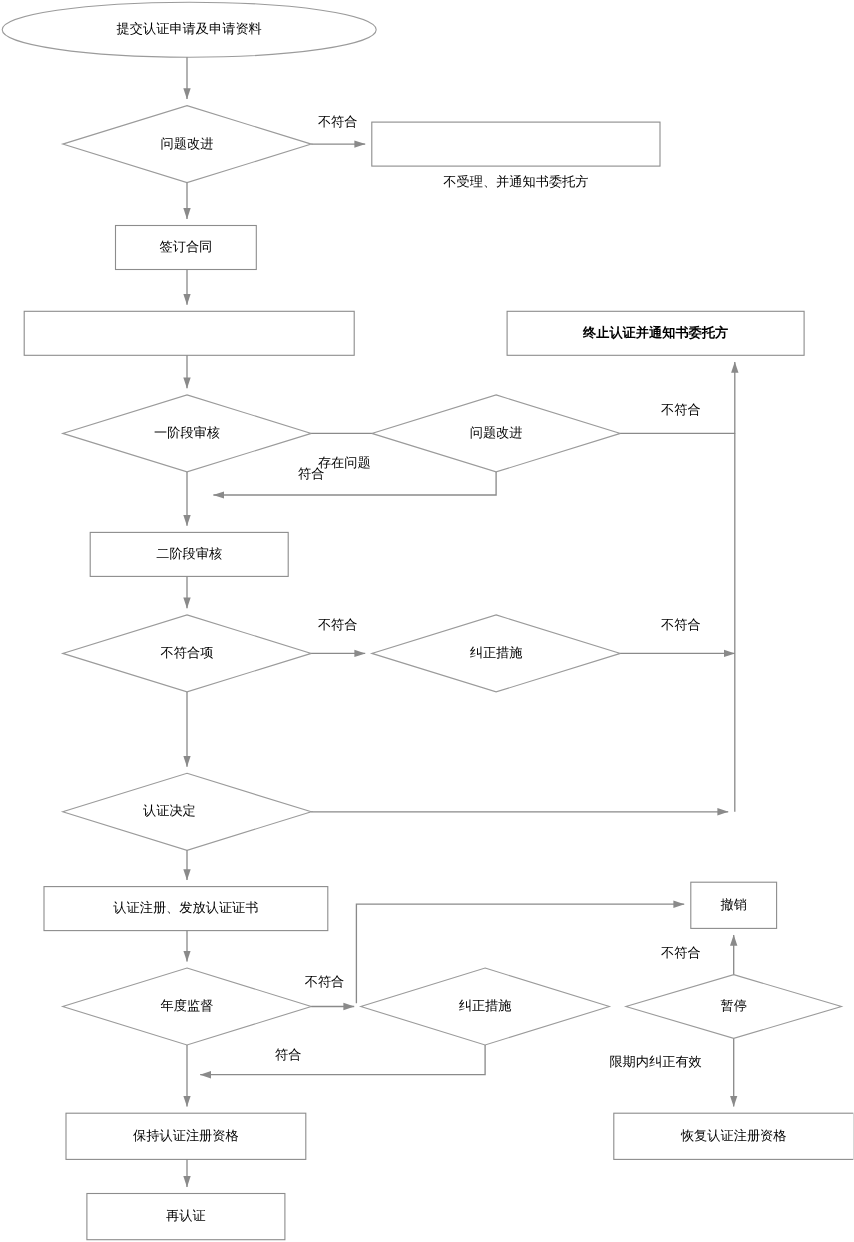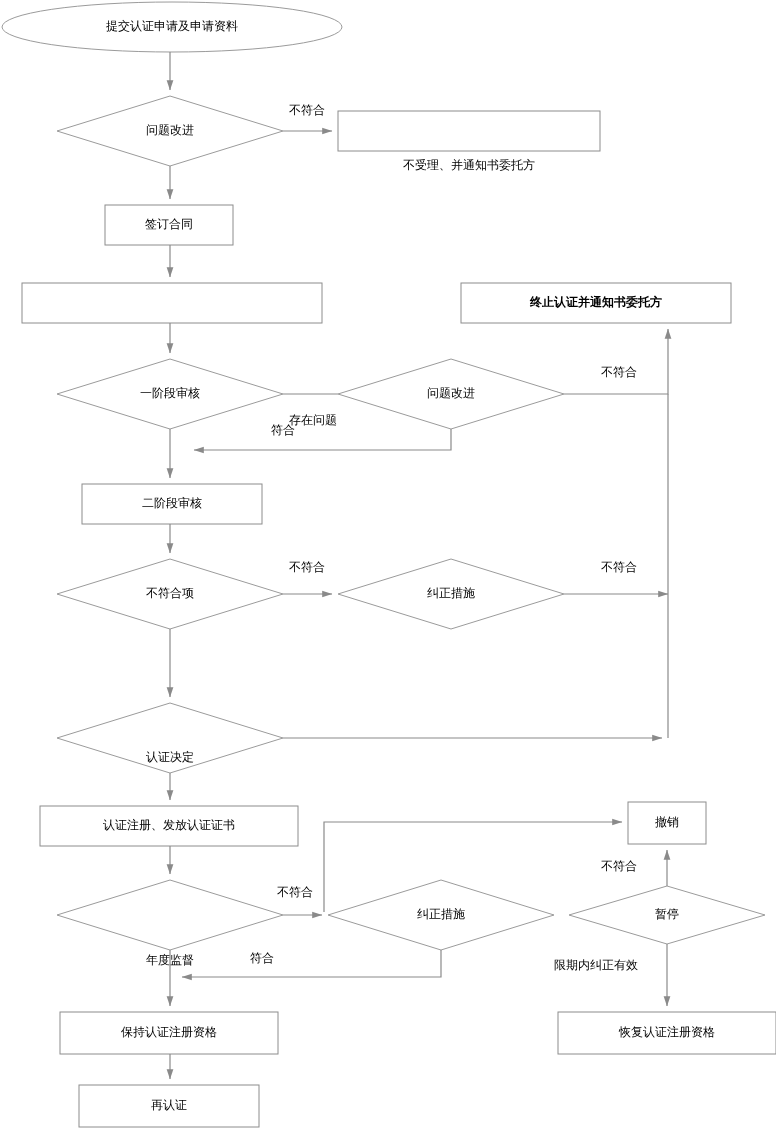--- a/index.html
+++ b/index.html
@@ -165,24 +165,24 @@
   <div class="node-text" style="left:172px; top:27px;">提交认证申请及申请资料</div>
   <div class="node-text" style="left:170px; top:131px;">问题改进</div>
   <div class="node-text" style="left:469px; top:131px;margin-top:35px;">不受理、并通知书委托方</div>
   <div class="node-text" style="left:169px; top:225px;">签订合同</div>
   <div class="node-text" style="left:596px; top:303px;font-weight:bold;">终止认证并通知书委托方</div>
   <div class="node-text" style="left:170px; top:394px;">一阶段审核</div>
   <div class="node-text" style="left:451px; top:394px;">问题改进</div>
   <div class="node-text" style="left:172px; top:504px;">二阶段审核</div>
   <div class="node-text" style="left:170px; top:594px;">不符合项</div>
   <div class="node-text" style="left:451px; top:594px;">纠正措施</div>
-  <div class="node-text" style="left:170px; top:738px;margin-top:20px;">认证决定</div>
+  <div class="node-text" style="left:154px; top:738px;">认证决定</div>
   <div class="node-text" style="left:169px; top:826px;">认证注册、发放认证证书</div>
   <div class="node-text" style="left:667px; top:823px;">撤销</div>
-  <div class="node-text" style="left:170px; top:915px;margin-top:46px;">年度监督</div>
+  <div class="node-text" style="left:170px; top:915px;">年度监督</div>
   <div class="node-text" style="left:441px; top:915px;">纠正措施</div>
   <div class="node-text" style="left:667px; top:915px;">暂停</div>
   <div class="node-text" style="left:169px; top:1033px;">保持认证注册资格</div>
   <div class="node-text" style="left:667px; top:1033px;">恢复认证注册资格</div>
   <div class="node-text" style="left:169px; top:1106px;">再认证</div>
 
   <div class="edge-label" style="left:307px; top:111px;">不符合</div>
   <div class="edge-label" style="left:313px; top:373px;margin-top:48px;">存在问题</div>
   <div class="edge-label" style="left:619px; top:373px;">不符合</div>
   <div class="edge-label" style="left:283px; top:431px;">符合</div>

